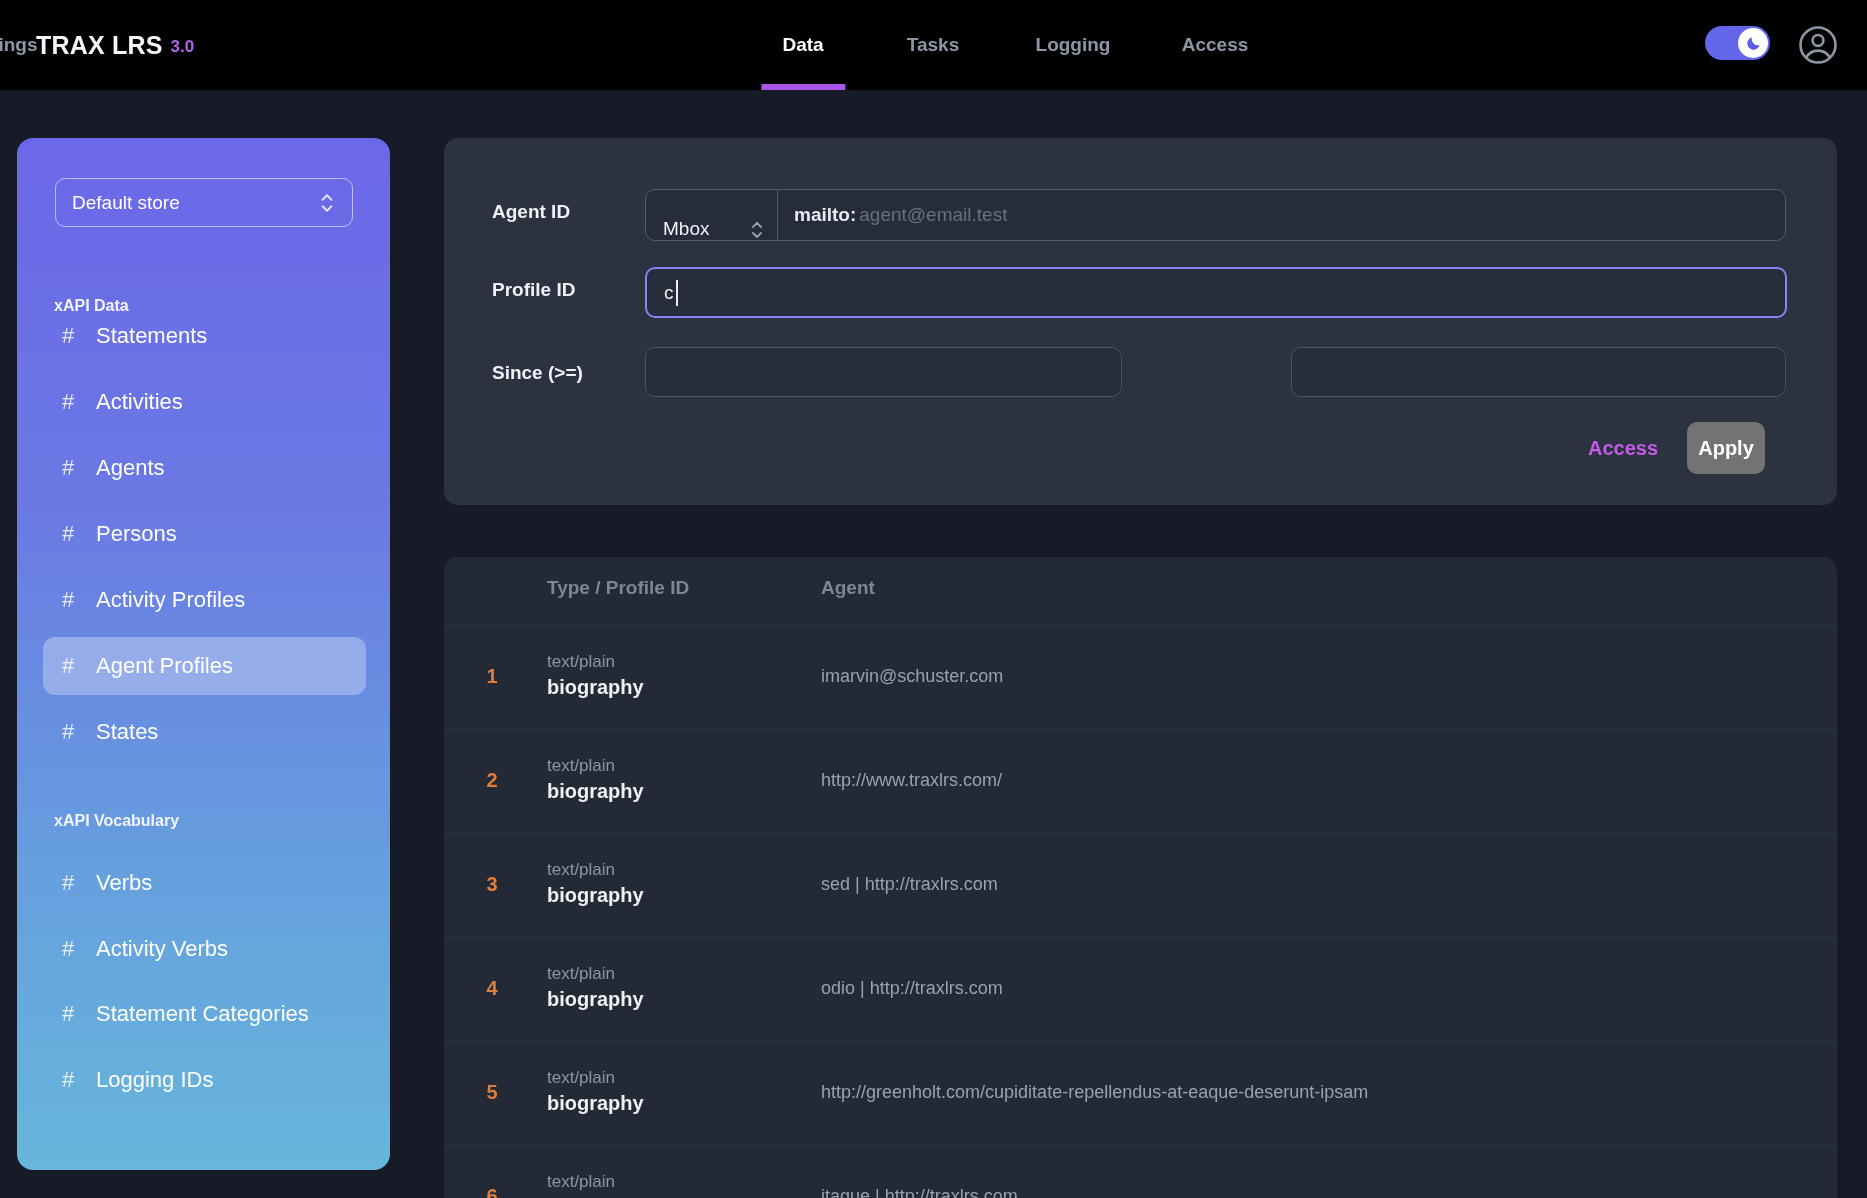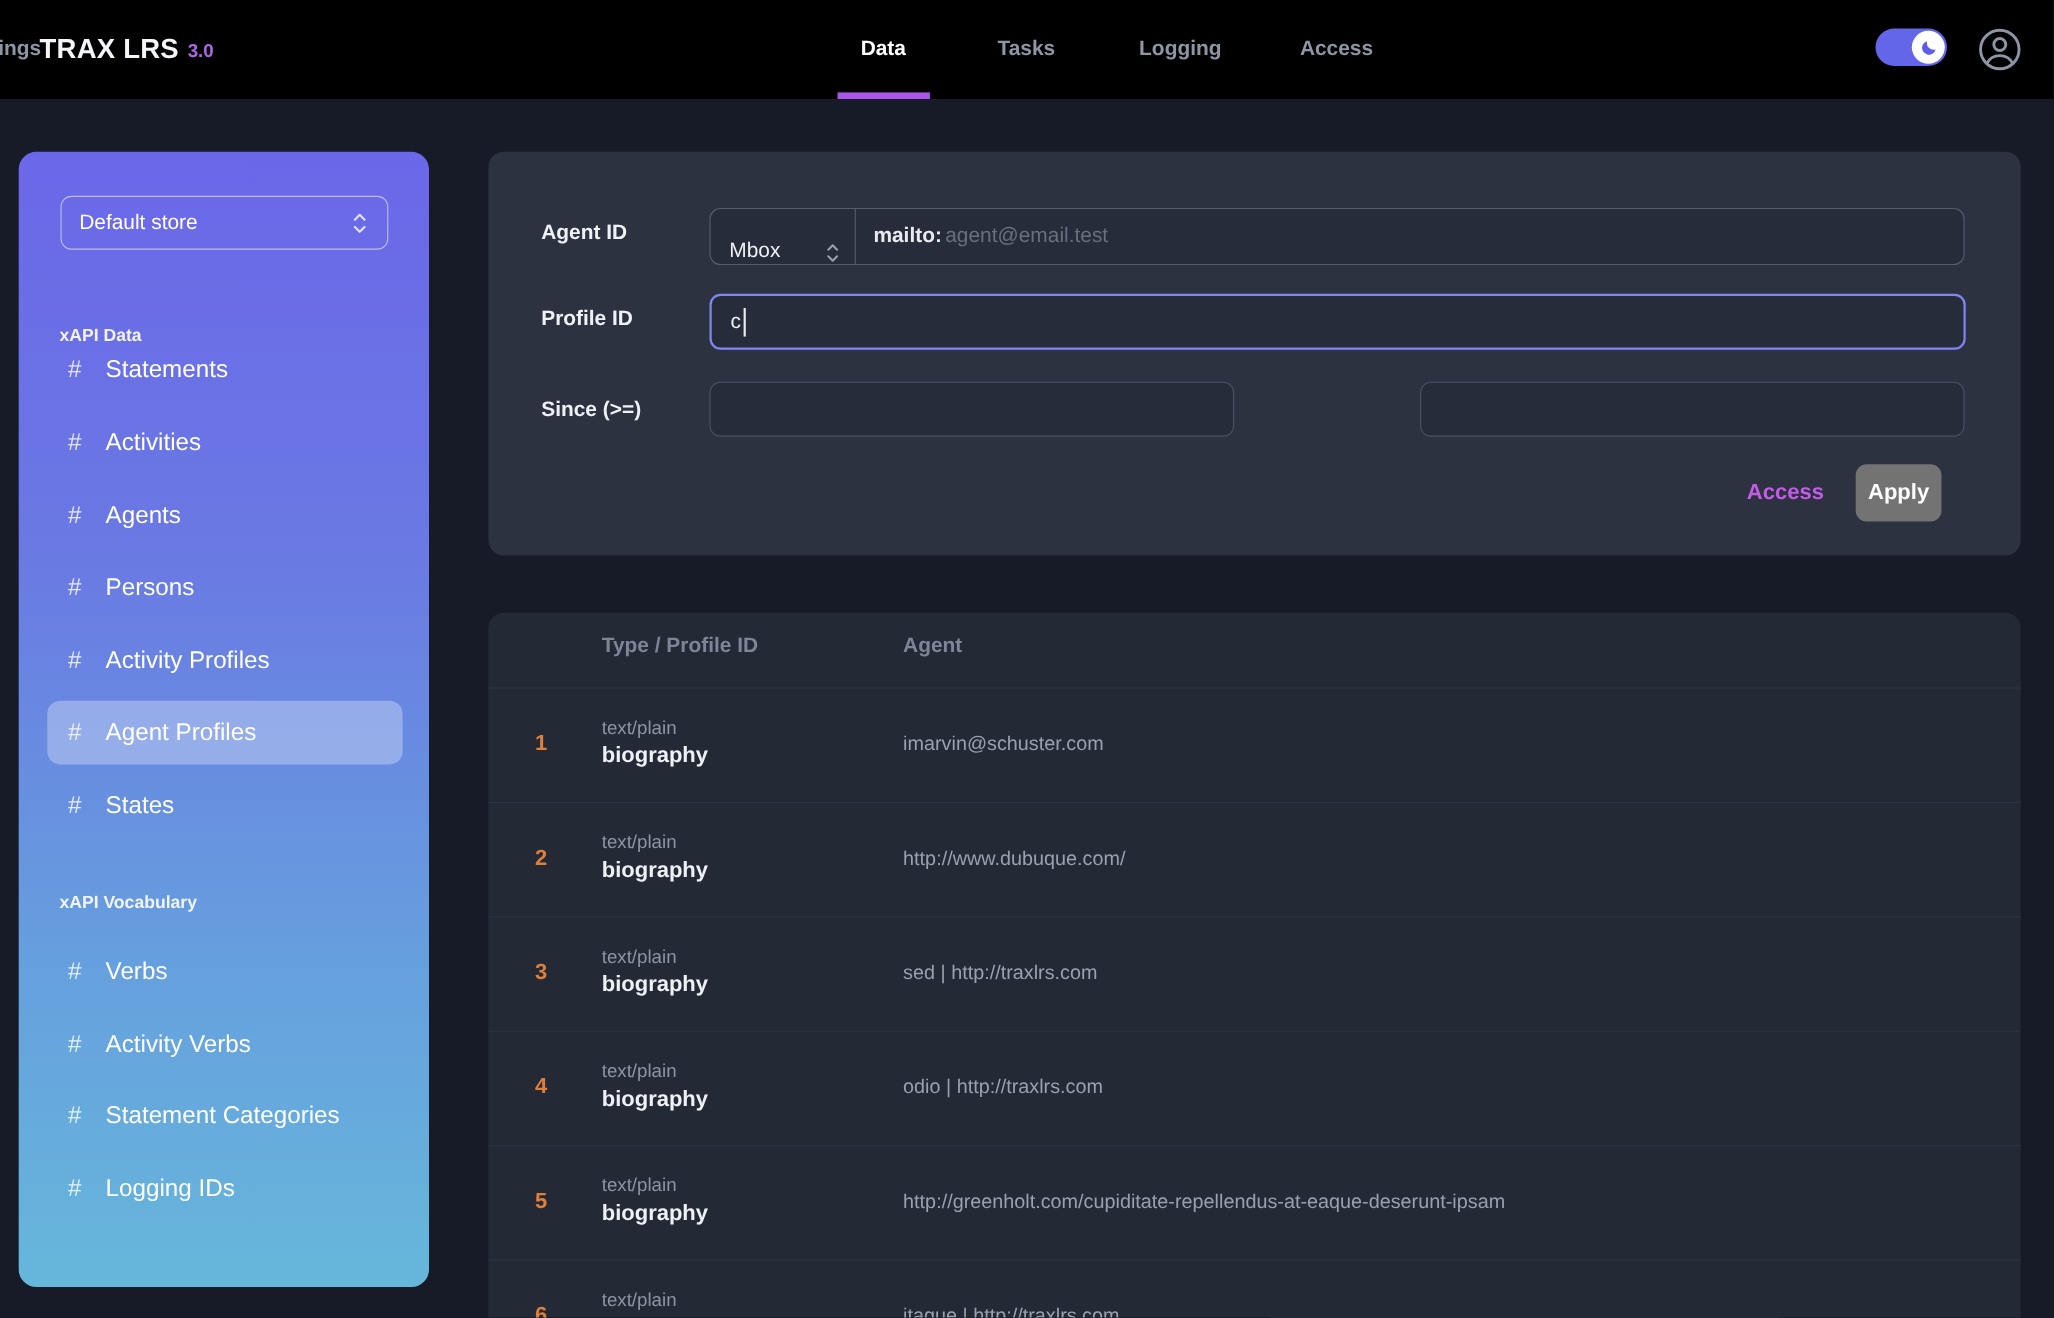--- a/index.html
+++ b/index.html
@@ -242,21 +242,21 @@
       <div class="t-type">text/plain</div>
       <div class="t-profile">biography</div>
       <div class="t-agent">imarvin@schuster.com</div>
     </div>
     <div class="t-sep" style="top:172px"></div>
 
     <div class="t-row" style="top:172px">
       <div class="t-index">2</div>
       <div class="t-type">text/plain</div>
       <div class="t-profile">biography</div>
-      <div class="t-agent">http://www.dubuque.com/</div>
+      <div class="t-agent">http://www.traxlrs.com/</div>
     </div>
     <div class="t-sep" style="top:276px"></div>
 
     <div class="t-row" style="top:276px">
       <div class="t-index">3</div>
       <div class="t-type">text/plain</div>
       <div class="t-profile">biography</div>
       <div class="t-agent">sed | http://traxlrs.com</div>
     </div>
     <div class="t-sep" style="top:380px"></div>

